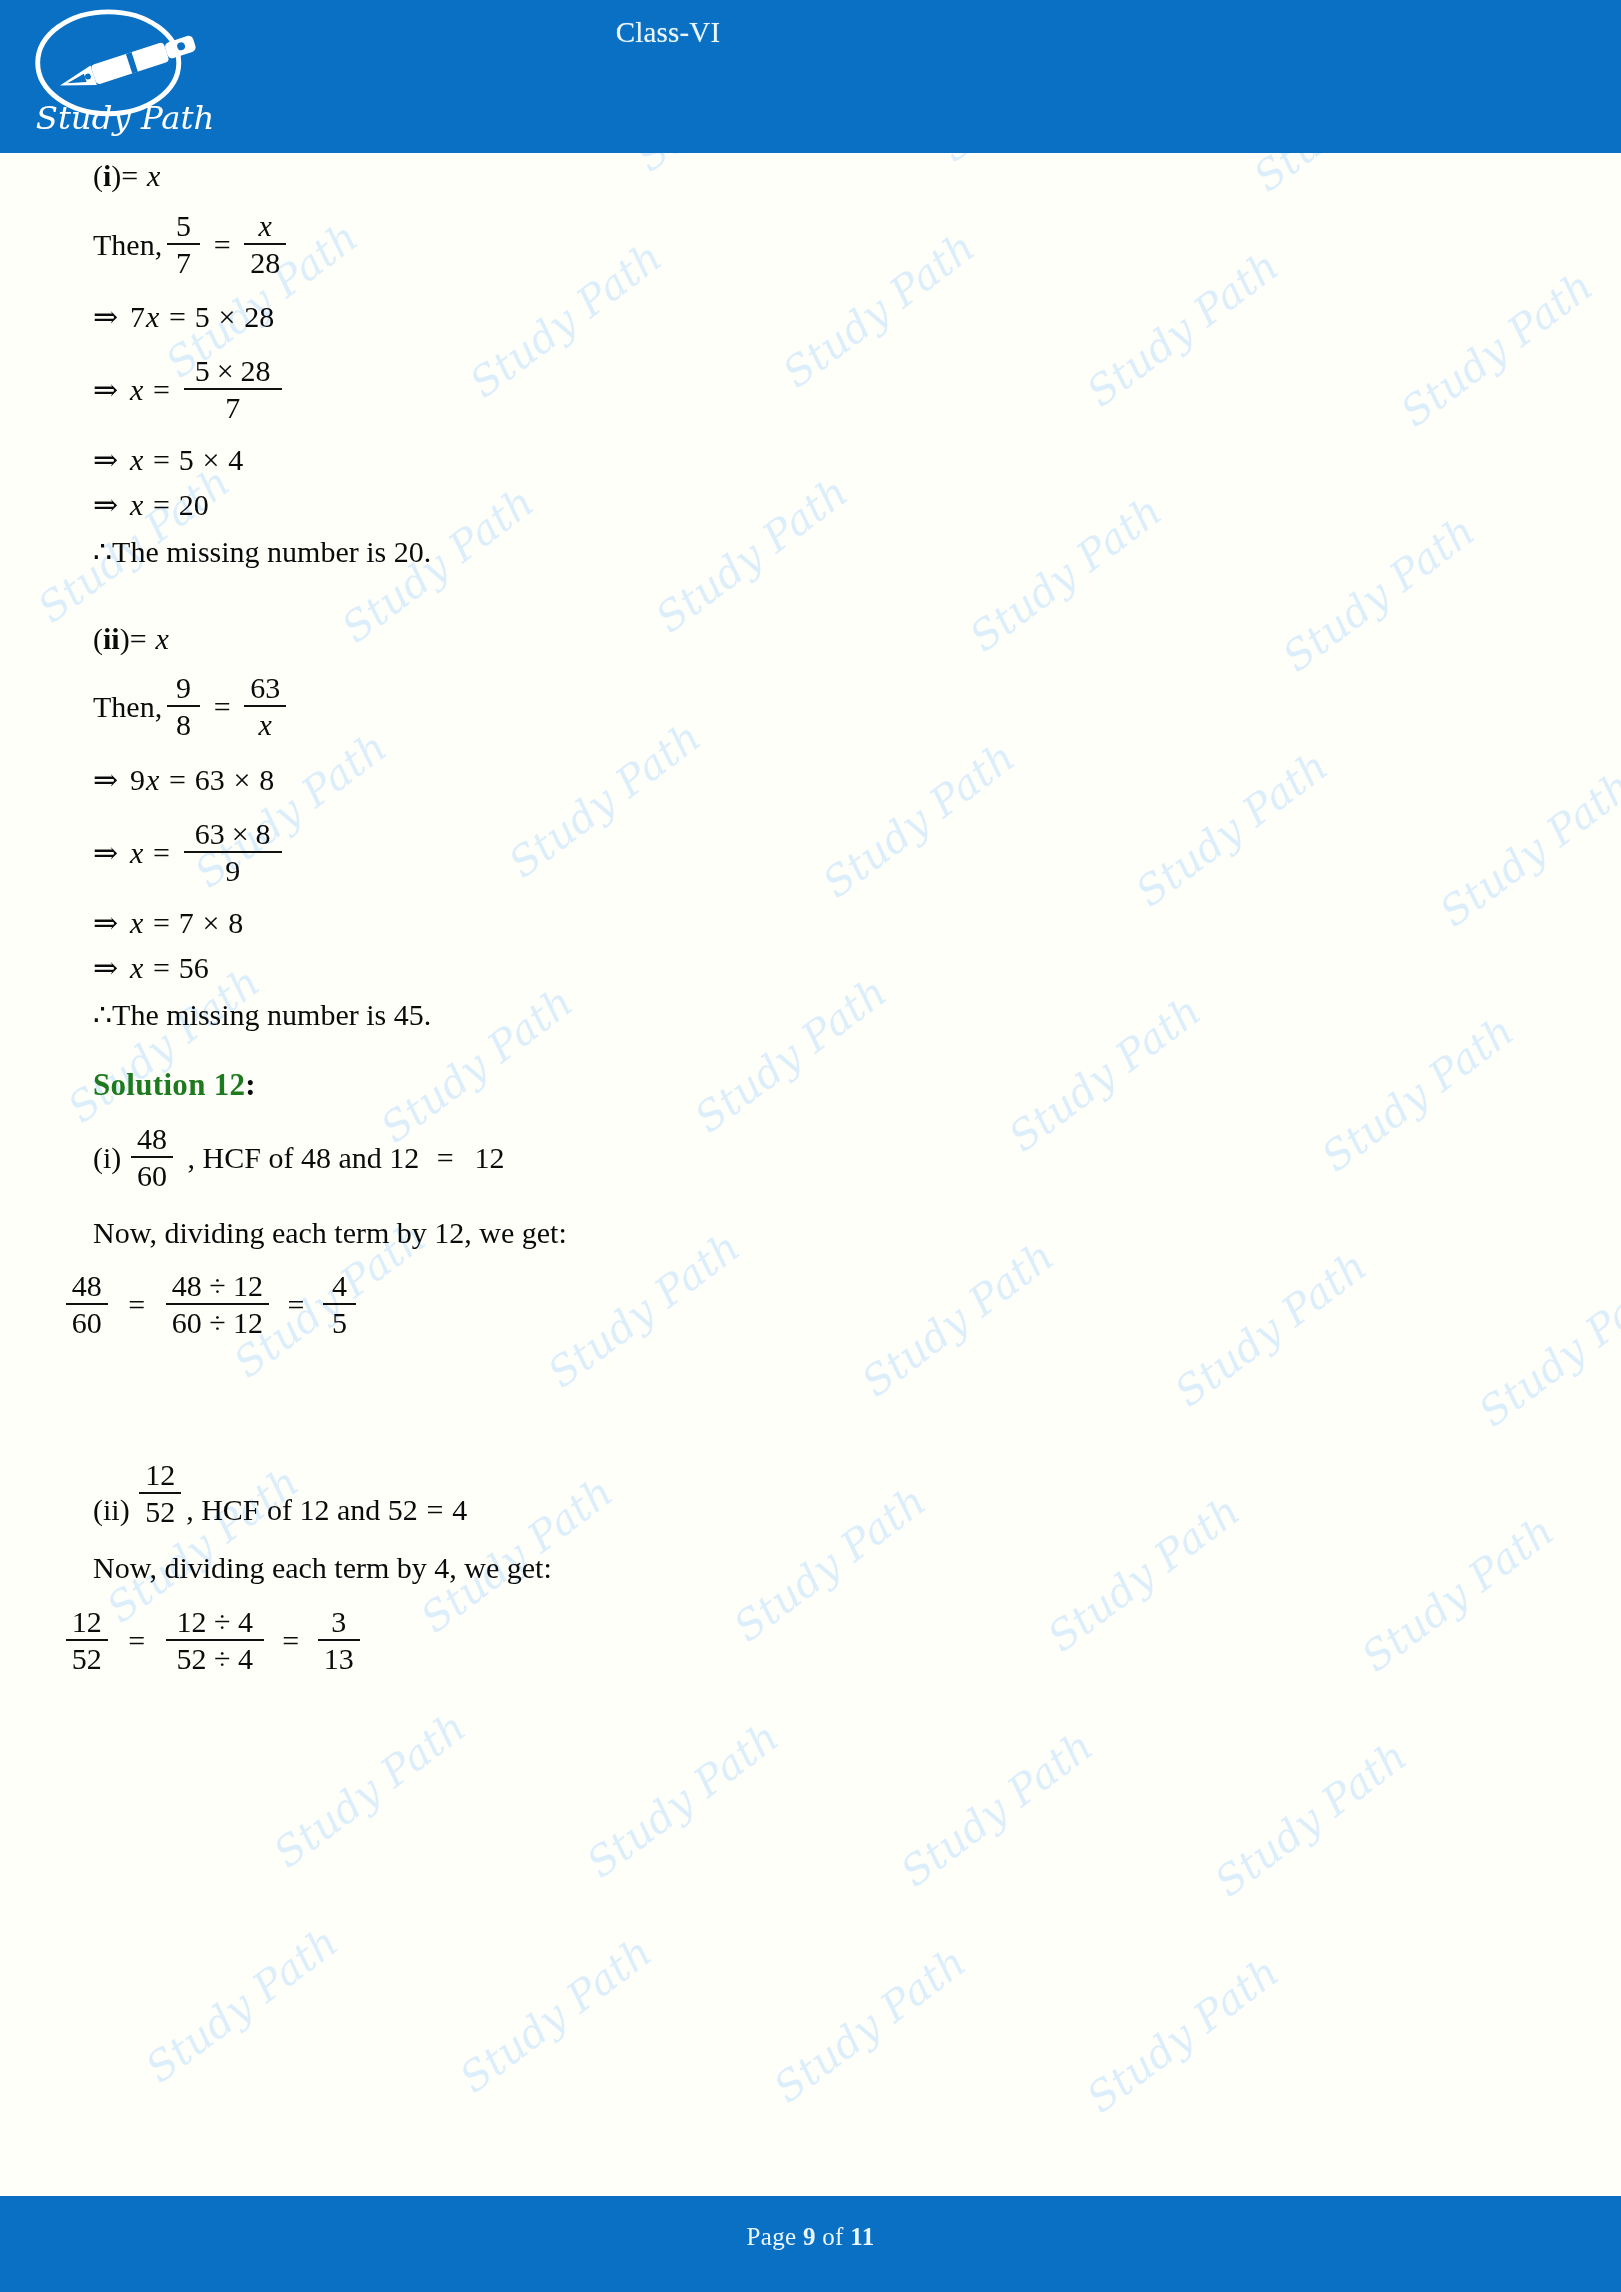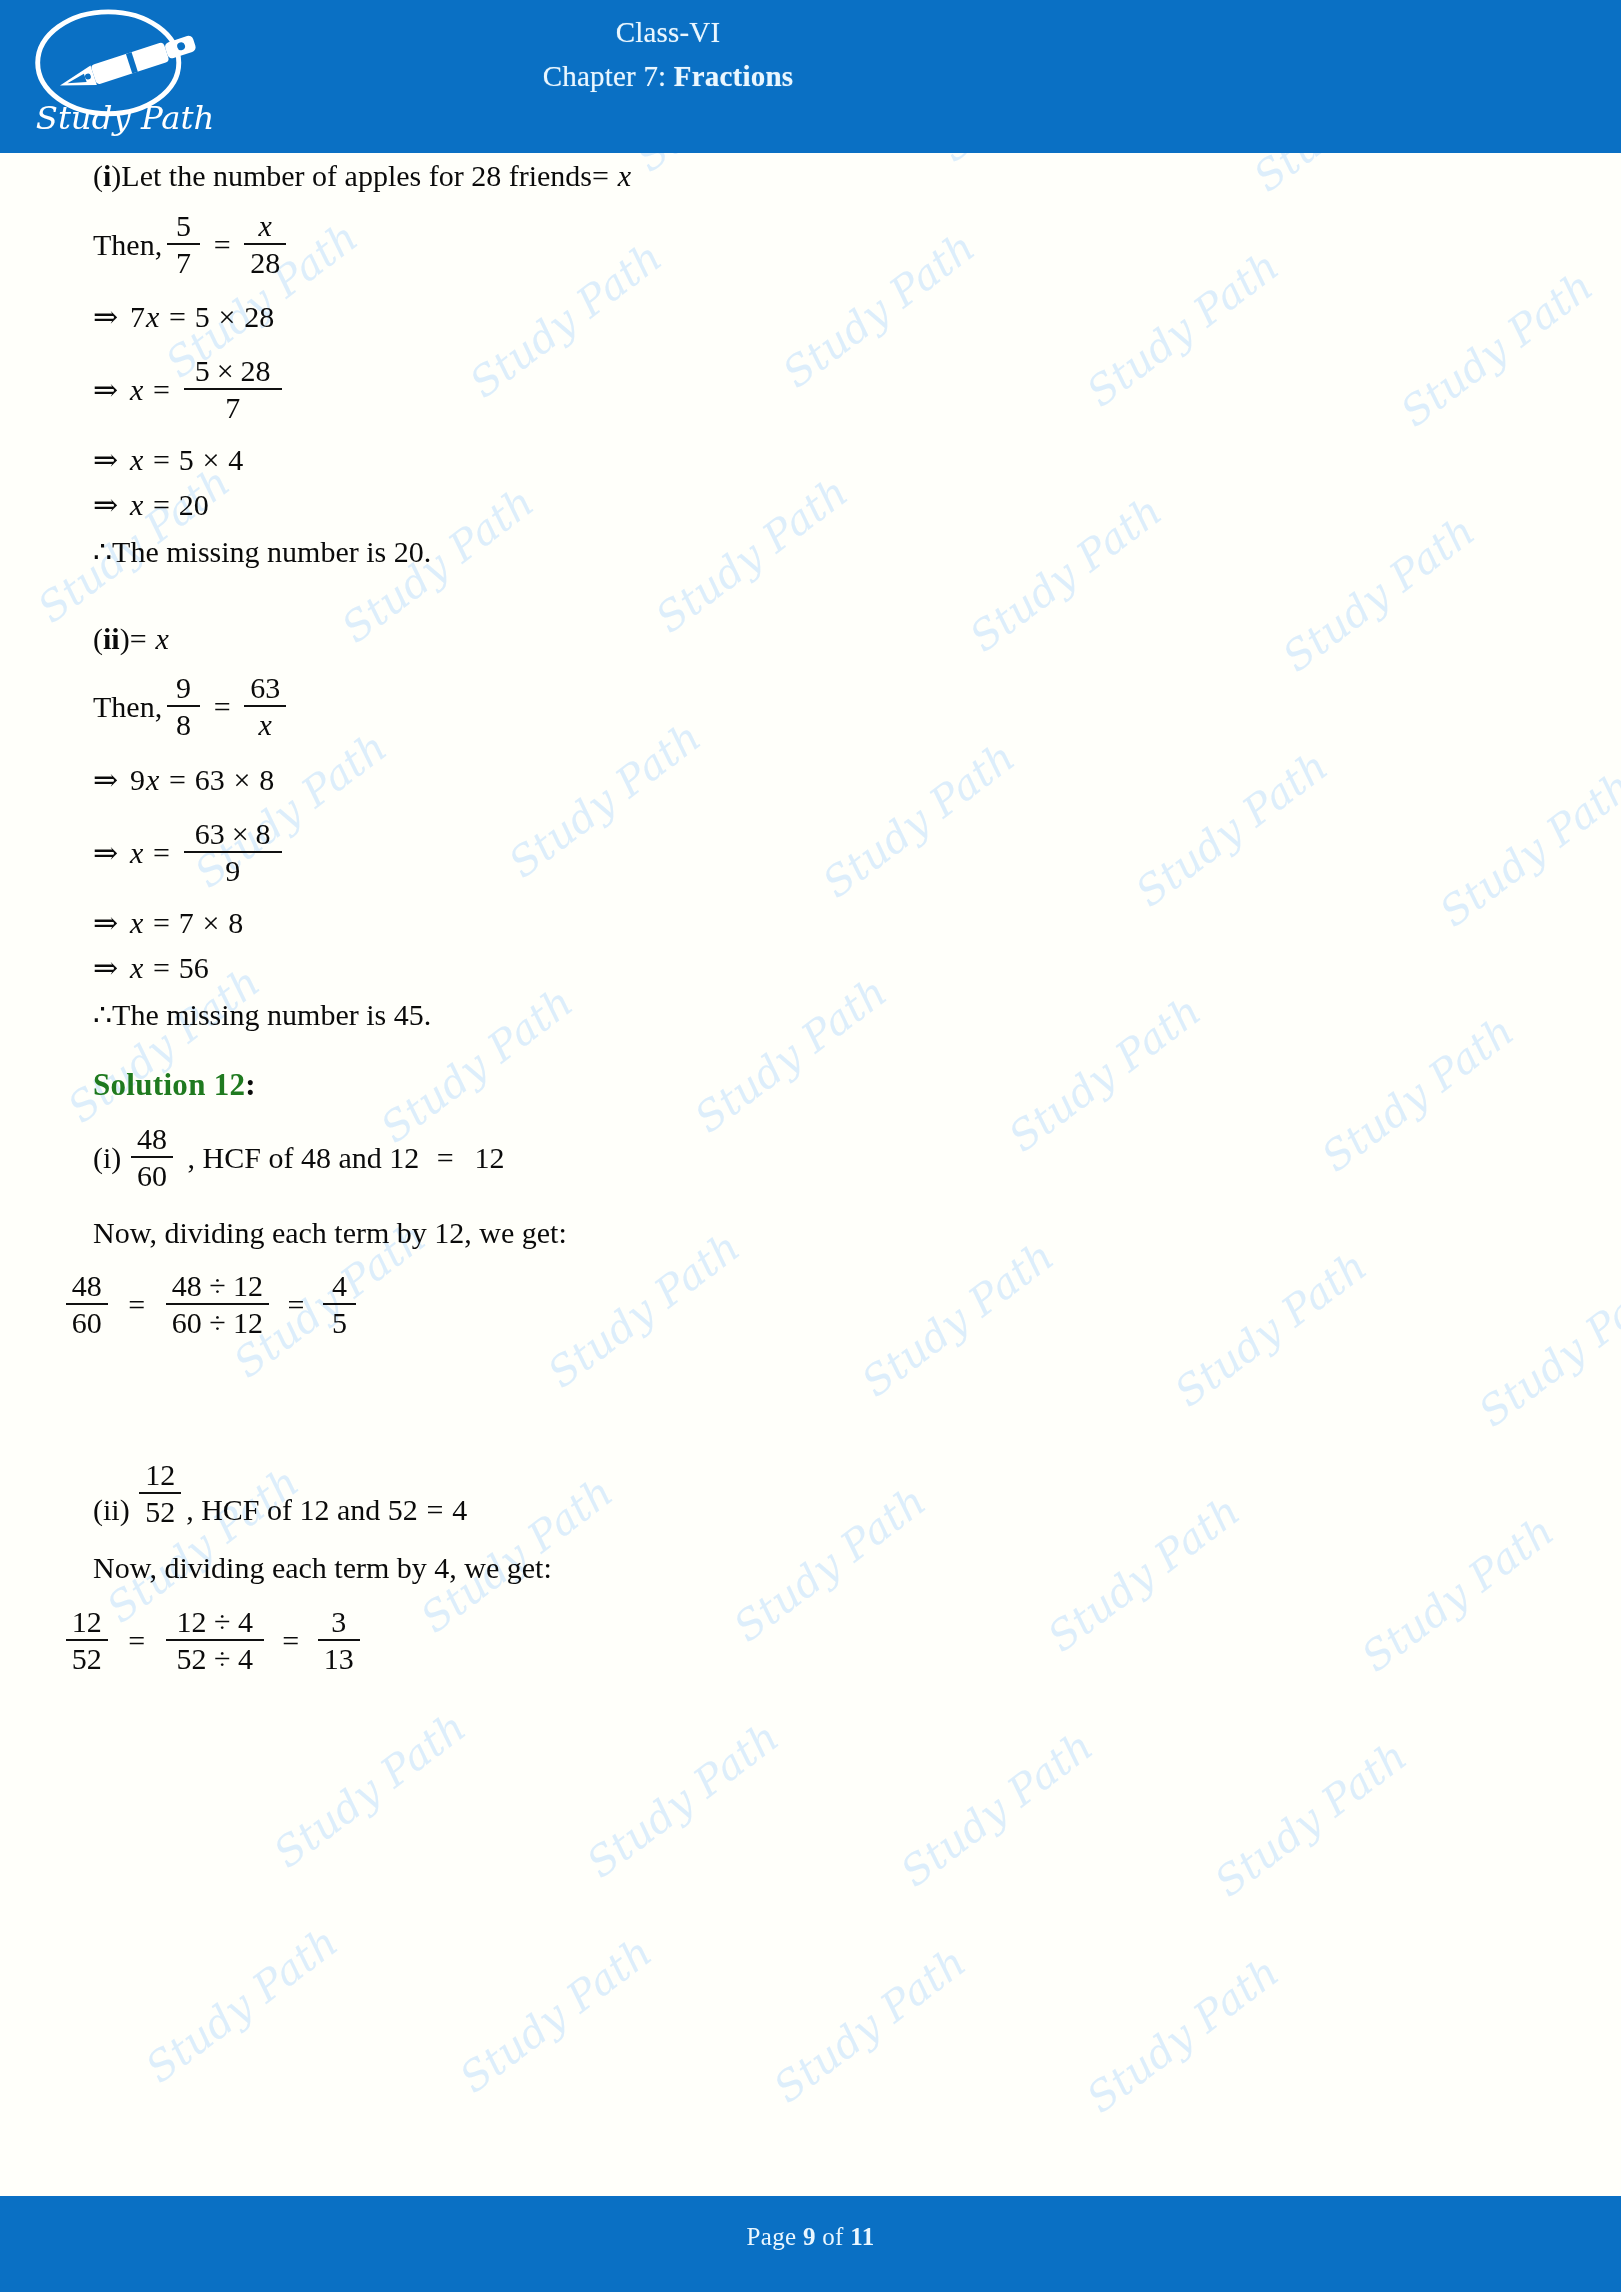--- a/index.html
+++ b/index.html
@@ -171,21 +171,20 @@
           <polygon points="72,56 72,77 36,66" fill="#ffffff"></polygon>
           <polygon points="63,62 63,71 44,66" fill="#0a70c4"></polygon>
           <circle cx="66" cy="66" r="3" fill="#0a70c4"></circle>
         </g>
 
         <text x="14" y="128" font-family="DejaVu Serif, serif" font-style="italic" font-size="33" fill="#ffffff">Study Path</text>
       </svg>
     </div>
     <div class="header-titles">
       <div class="tline">Class-VI</div>
-      <div class="tline bold-part"><span>Chapter 7: </span><b>Fractions</b></div>
     </div>
   </div>
 
   <div class="wm-layer">
     <div class="wm" style="left:323px;  top:-29px;">Study Path</div>
     <div class="wm" style="left:627px;  top:-9.8px;">Study Path</div>
     <div class="wm" style="left:931px;  top:-19.6px;">Study Path</div>
     <div class="wm" style="left:1245px; top:9.8px;">Study Path</div>
     <div class="wm" style="left:157px;  top:196px;">Study Path</div>
     <div class="wm" style="left:461px;  top:216px;">Study Path</div>
@@ -226,21 +225,20 @@
     <div class="wm" style="left:765px;  top:1921px;">Study Path</div>
     <div class="wm" style="left:1078px; top:1931px;">Study Path</div>
   </div>
 
   <div class="content">
 
     <div class="blk mathline" style="top:3.9px;">
       <span>(</span>
         <span class="roman">i</span>
         <span>)</span>
-        <span class="txt"> Let the number of apples for 28 friends </span>
         <span>=</span>
         <span class="var" style="padding-left:8.8px">x</span>
     </div>
 
     <div class="blk mathline" style="top:57px;">
       <span>Then,</span>
       <span class="frac">
         <span class="num">5</span>
         <span class="bar"></span>
         <span class="den">7</span>

